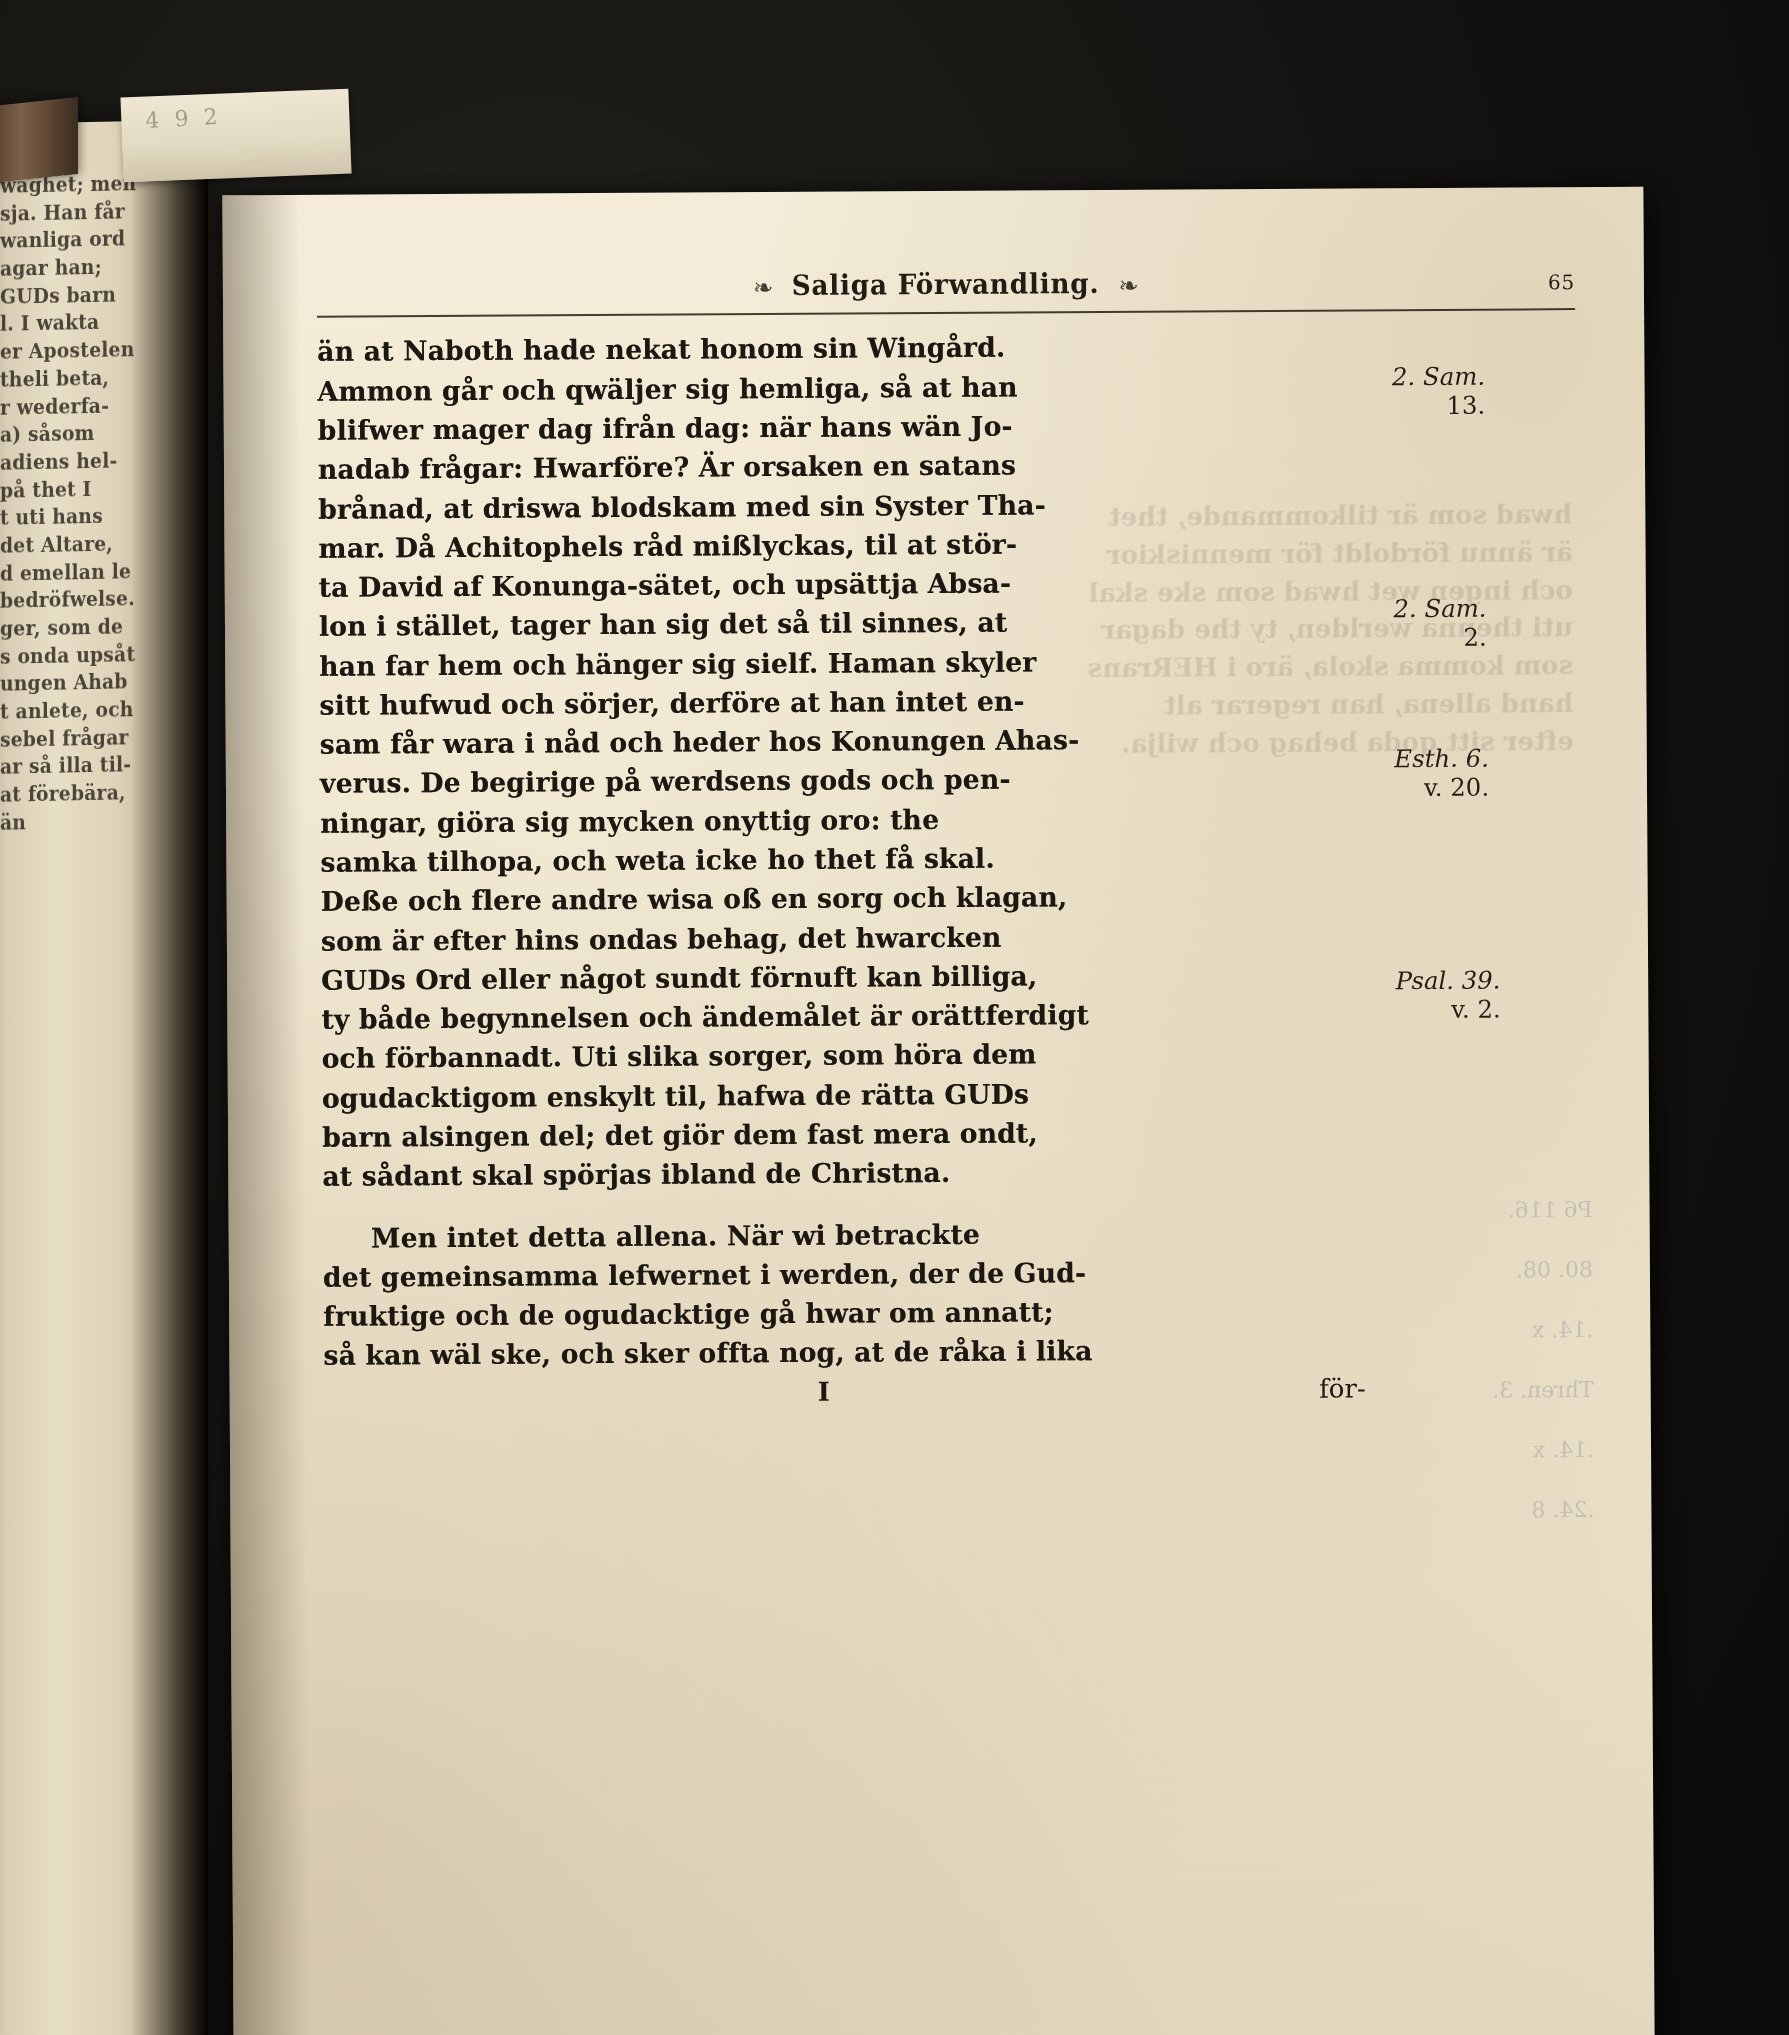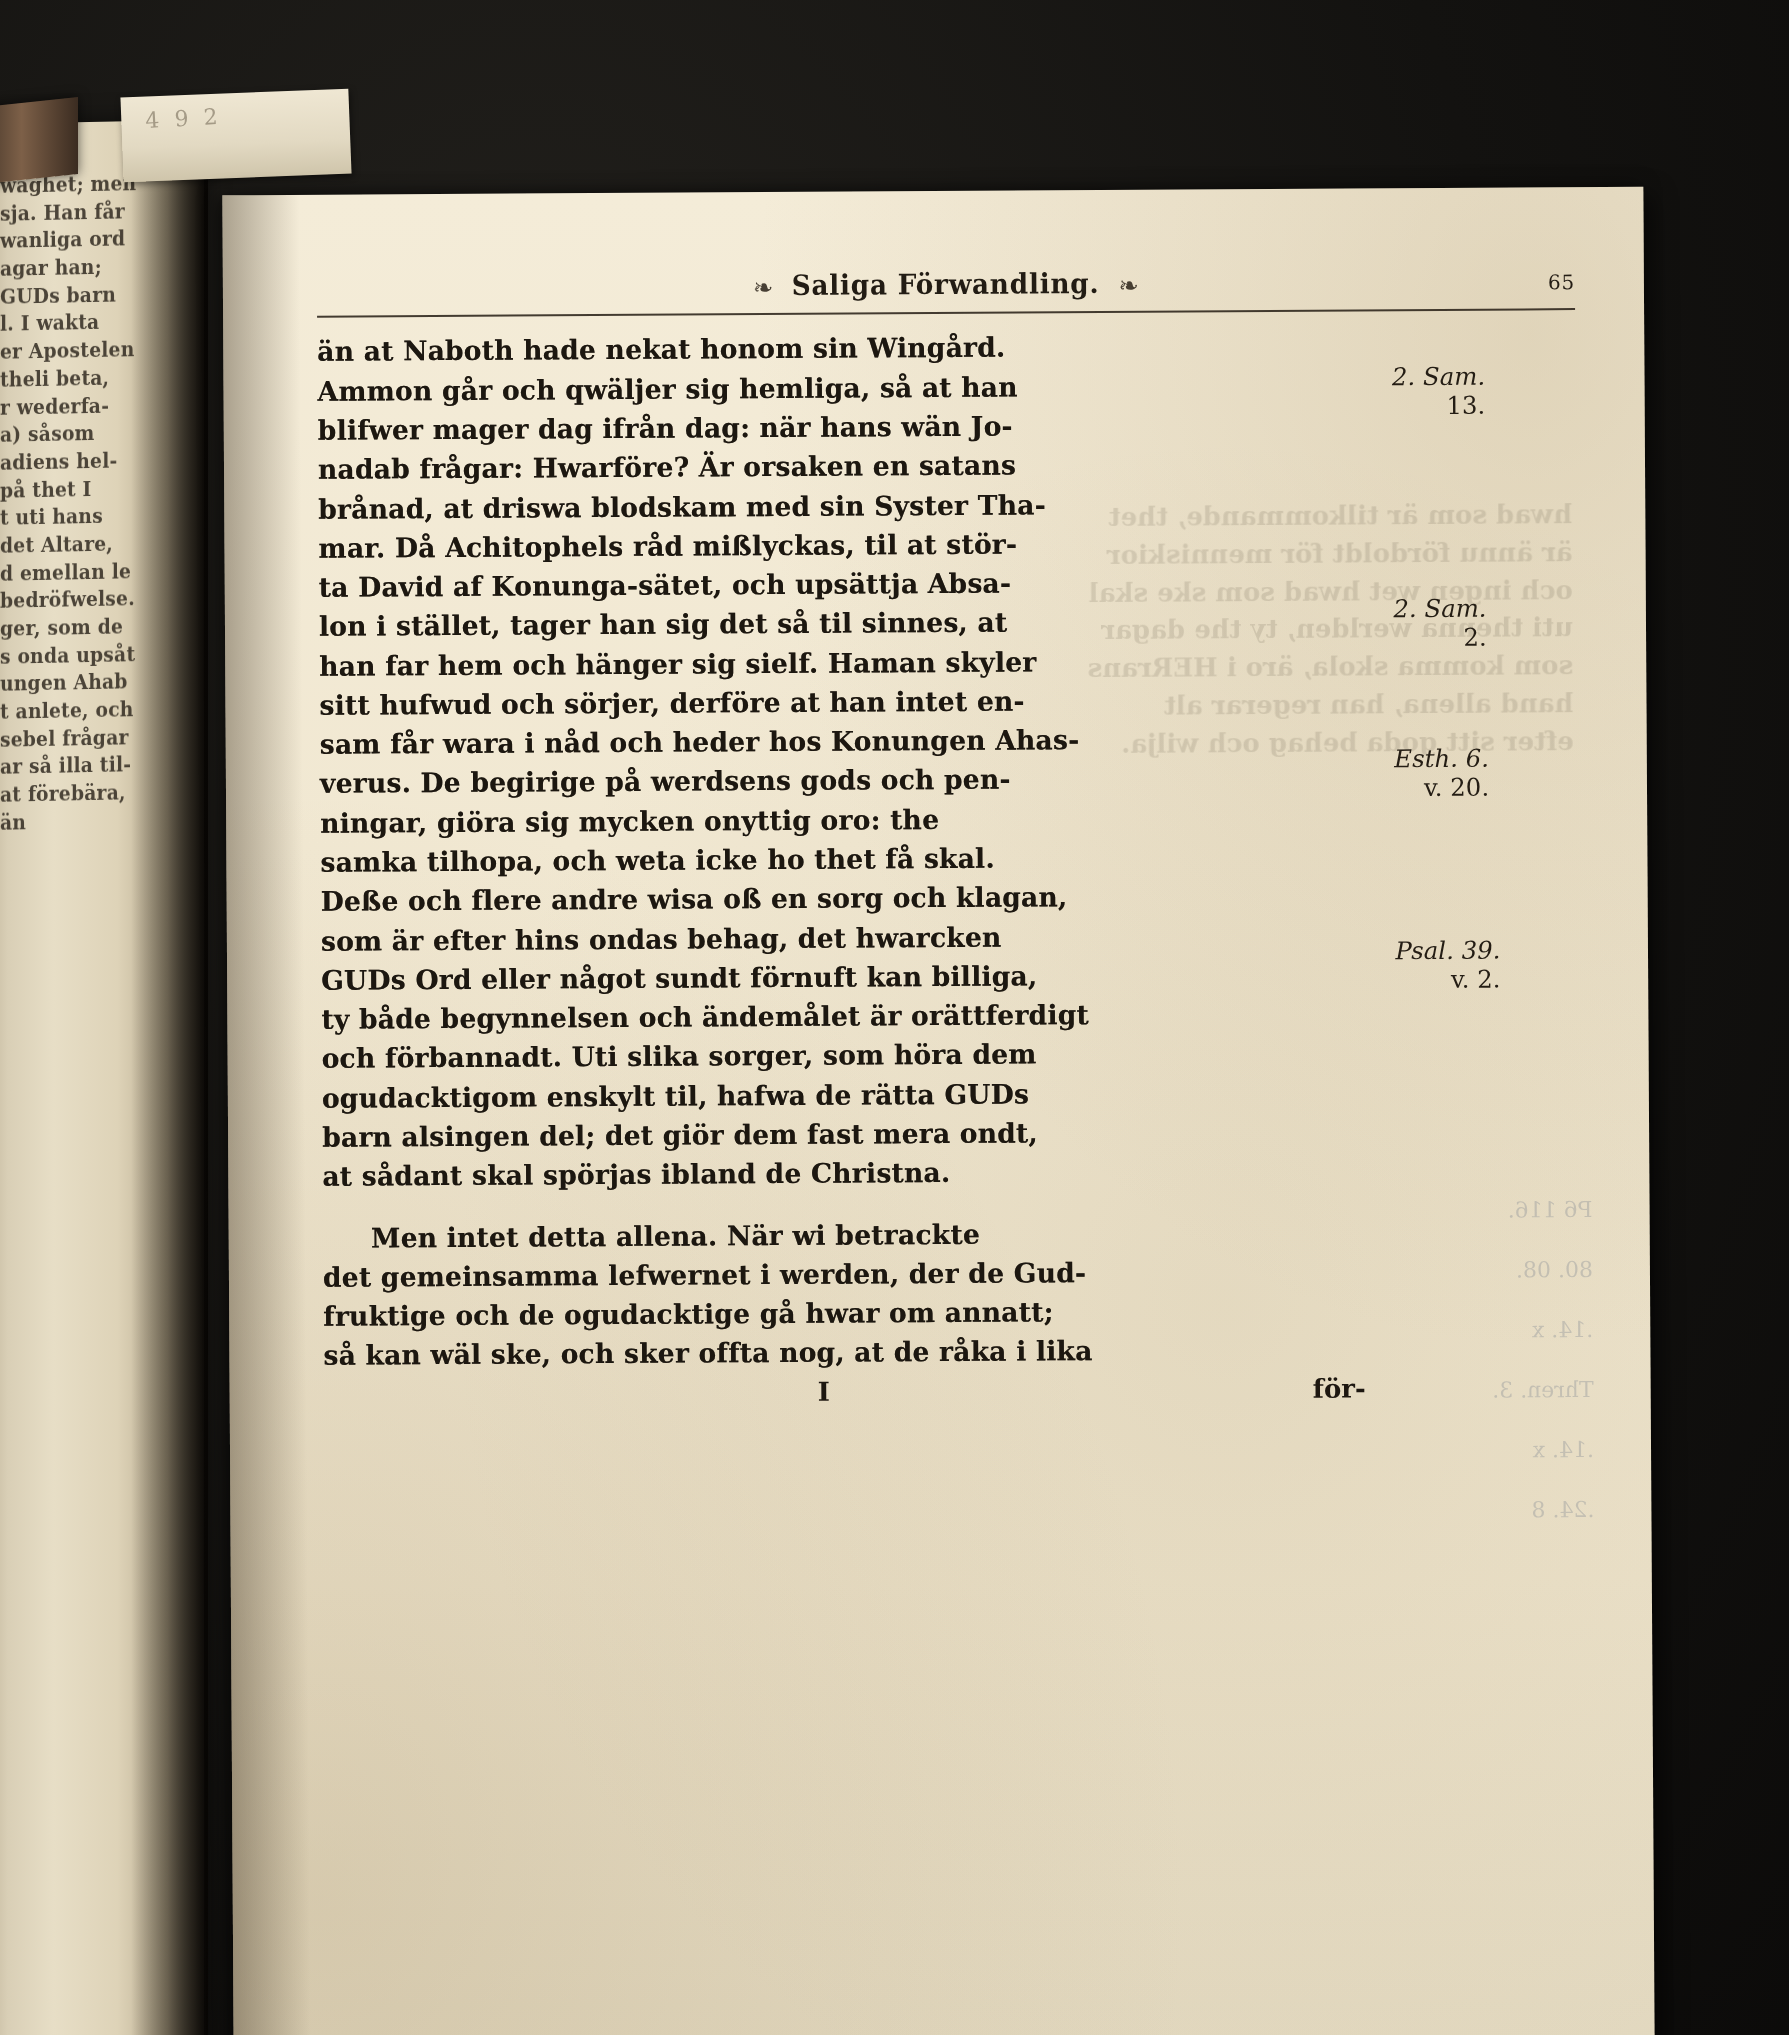--- a/index.html
+++ b/index.html
@@ -208,21 +208,21 @@
     transform: translateX(-50%);
     font-family: "DejaVu Serif", serif;
     font-weight: 700;
     font-size: 26px;
     color: #1d1710;
   }
   .catchword {
     position: absolute;
     right: 0;
     font-family: "DejaVu Serif", serif;
-    font-weight: 700;
+    font-weight: 400;
     font-size: 26px;
     color: #1d1710;
   }
 
   
   .margin-col {
     position: absolute;
     right: -28.5px;
     top: 0;
     width: 212px;
@@ -397,21 +397,21 @@
           <span class="l2 num">13.</span>
         </div>
         <div class="mref" style="top:269px;left:0;">
           <span class="book">2. Sam.</span>
           <span class="l2 num">2.</span>
         </div>
         <div class="mref" style="top:419px;left:0;">
           <span class="book">Esth. 6.</span>
           <span class="l2 num">v. 20.</span>
         </div>
-        <div class="mref" style="top:611px;left:0;">
+        <div class="mref" style="top:641px;left:0;">
           <span class="book">Psal. 39.</span>
           <span class="l2 num">v. 2.</span>
         </div>
       </div>
 
     </div>
   </div>
 </div>
 
 

